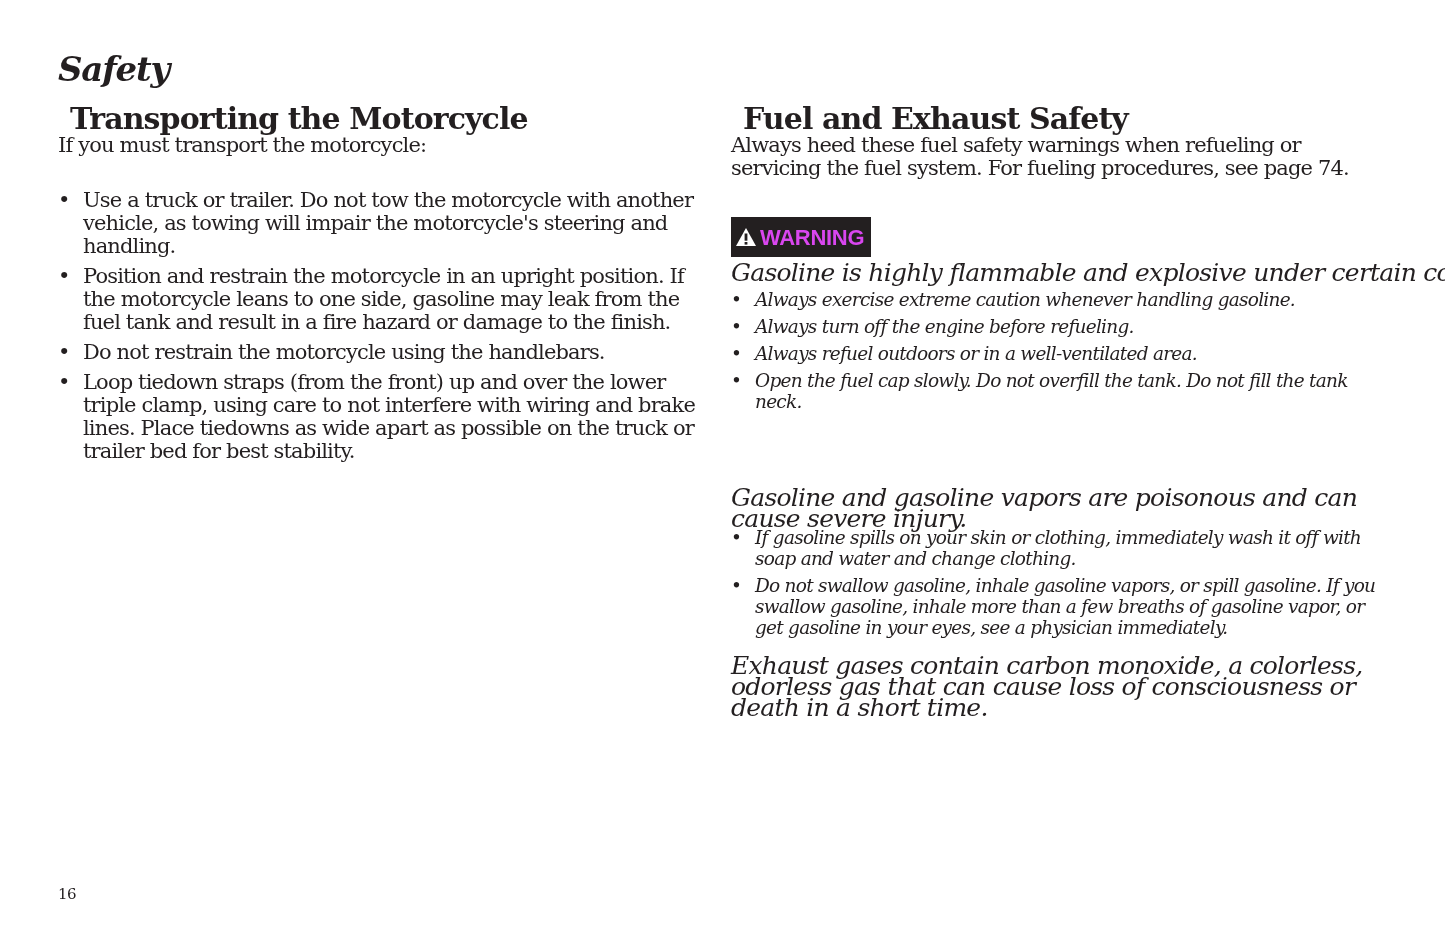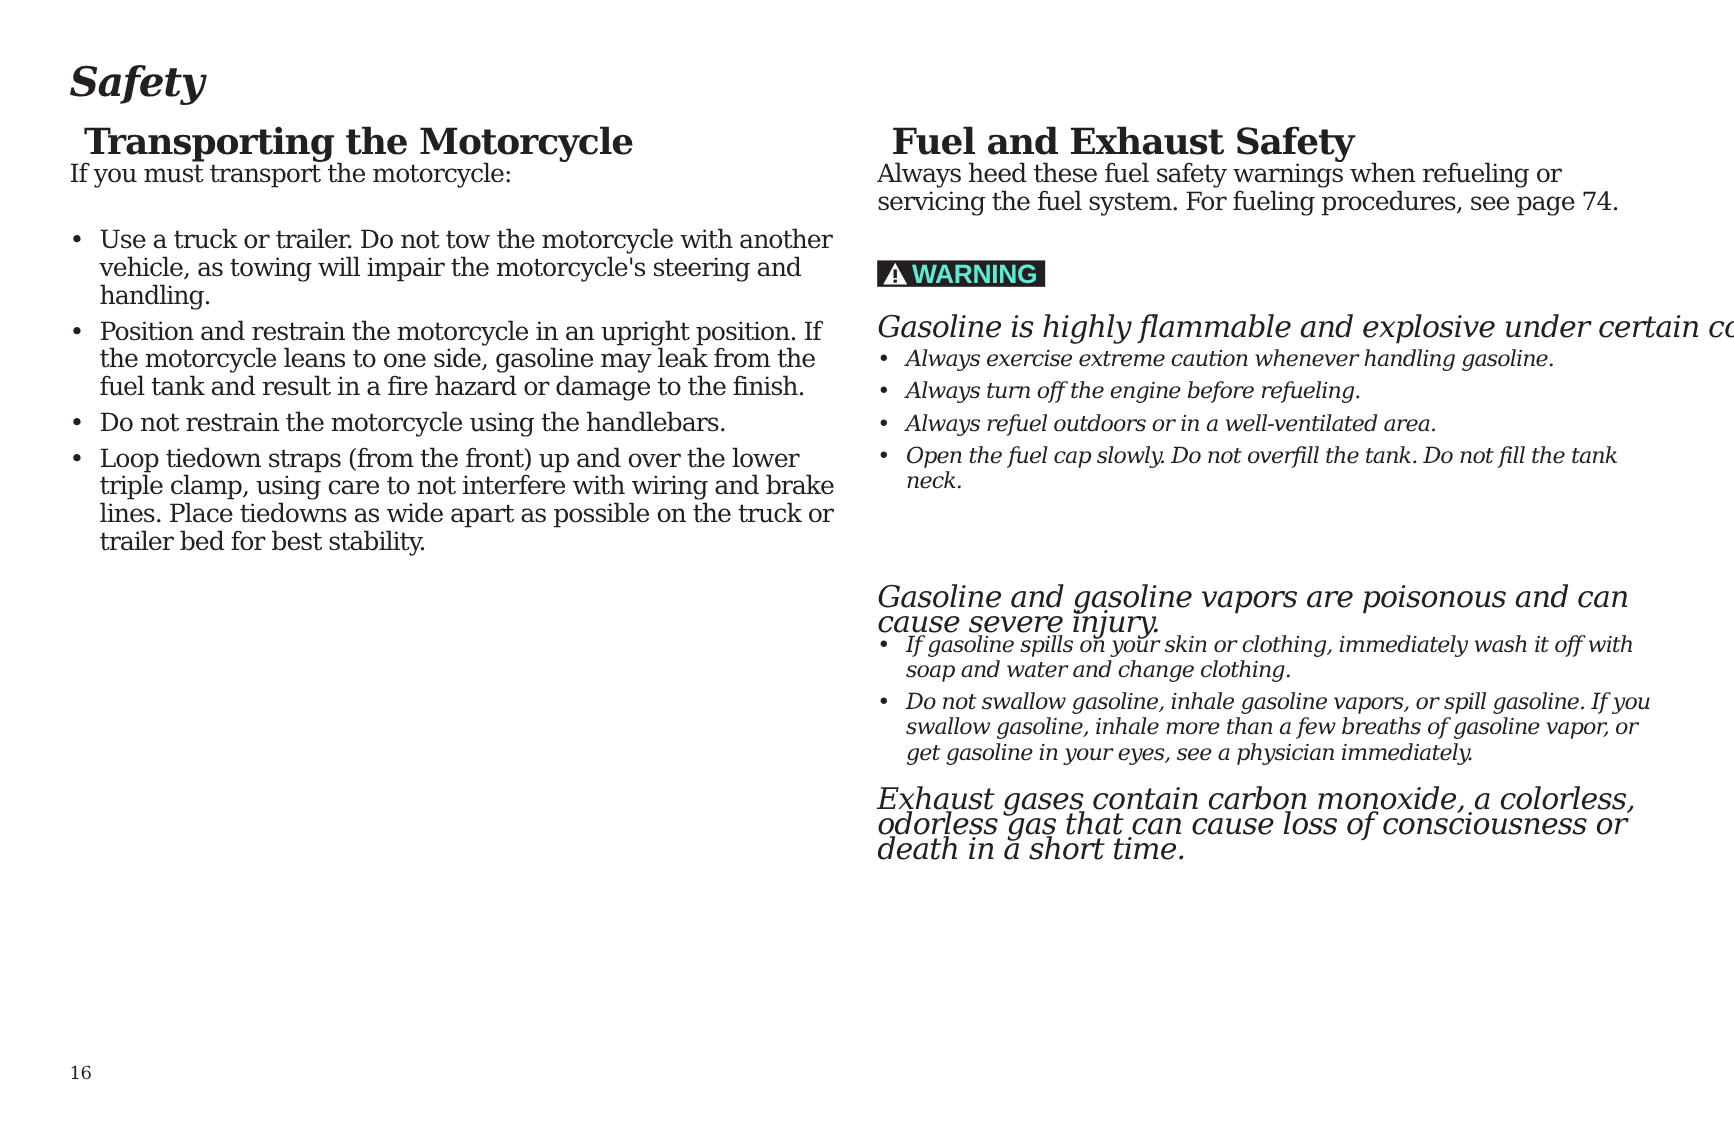--- a/index.html
+++ b/index.html
@@ -10,21 +10,21 @@
   .section-label { position:absolute; top:48px; left:0; font-family:"DejaVu Serif", serif; font-weight:bold; font-style:italic; font-size:34px; letter-spacing:-1.2px; line-height:42px; margin:0; }
   .h1 { position:absolute; top:88px; left:0; font-family:"DejaVu Serif", serif; font-weight:bold; font-size:30px; letter-spacing:-0.9px; line-height:38px; margin:12px; white-space:nowrap; }
   .body { position:absolute; left:0; font-size:21px; letter-spacing:-0.85px; line-height:23px; }
   #left .intro { top:134px; }
   ul.list { list-style:none; margin:0; padding:0; }
   ul.list li { position:relative; padding-left:25px; }
   ul.list li::before { content:"\2022"; position:absolute; left:0; top:0; }
   #left ul.list { position:absolute; top:165px; left:0; width:640px; font-size:21px; letter-spacing:-0.85px; line-height:23px;margin-top:24px; }
   #left ul.list li { margin-bottom:7px; }
   #right .intro { top:134px; width:640px; }
-  .warn-badge { position:absolute; top:217px; left:0; background:#231f20; color:#5eead4; font-family:"Liberation Sans", sans-serif; font-weight:bold; font-size:22px; height:22px; line-height:29px; padding:0 7px 0 4px; display:flex; align-items:center; gap:3px; letter-spacing:-0.3px; }
+  .warn-badge { position:absolute; top:217px; left:0; background:#231f20; color:#d946ef; font-family:"Liberation Sans", sans-serif; font-weight:bold; font-size:22px; height:40px; line-height:29px; padding:0 7px 0 4px; display:flex; align-items:center; gap:3px; letter-spacing:-0.3px; }
   .warn-badge svg { display:block; }
   .para-it { position:absolute; left:0; width:650px; font-size:25px; letter-spacing:-0.75px; line-height:21px; font-style:italic; }
   .list-it { position:absolute; left:0; width:650px; font-size:18.5px; letter-spacing:-0.75px; line-height:21px; font-style:italic; }
   .list-it li { margin-bottom:6px; padding-left:24px !important; }
   .list-it li::before { font-style:normal; }
   #p1 { top:262px; white-space:nowrap; }
   #l1 { top:289px; }
   #p2 { top:487px; }
   #l2 { top:527px; }
   #p3 { top:655px; }

